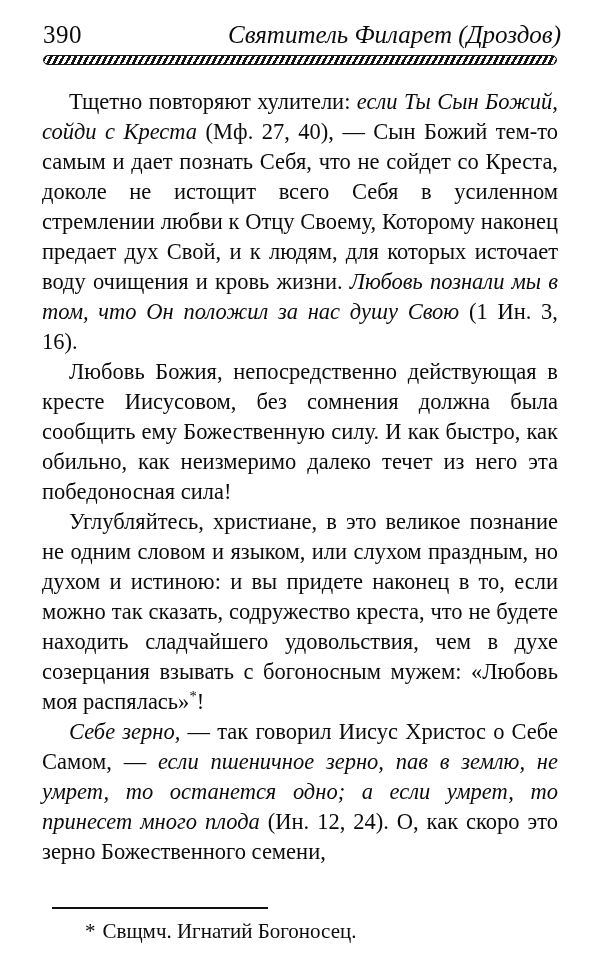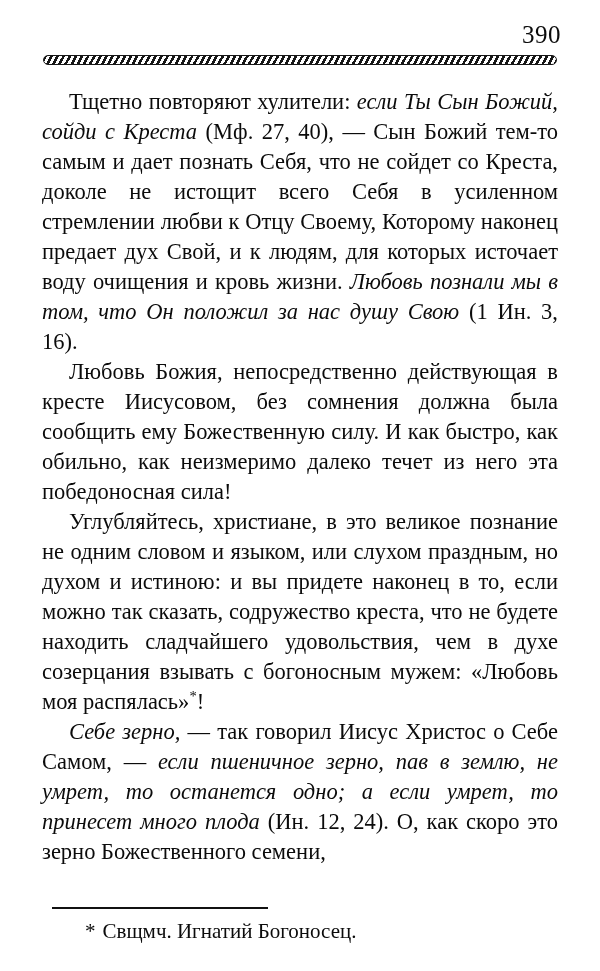--- a/index.html
+++ b/index.html
@@ -13,21 +13,21 @@
     height: 971px;
     margin: 0 auto;
     background: #ffffff;
     color: #0b0b0b;
     font-family: "Liberation Serif", "DejaVu Serif", serif;
     overflow: hidden;
     box-sizing: border-box;
   }
   .header {
     display: flex;
-    justify-content: flex-end;
+    justify-content: space-between;
     align-items: baseline;
     padding: 20px 39px 0 43px;
     font-size: 25px;
     line-height: 30px;
   }
   .page-number {
     font-style: normal;
     letter-spacing: 0.5px;
   }
   .running-title {
@@ -78,20 +78,21 @@
   }
   .footnote-marker { padding-right: 7px; }
 </style>
 </head>
 <body>
 
 <div class="page">
 
   <div class="header">
     <span class="page-number">390</span>
+    <span class="running-title">Святитель Филарет (Дроздов)</span>
   </div>
 
   <div class="rope-divider"></div>
 
   <div class="body-text">
       <p><span>Тщетно повторяют хулители: </span><span class="it">если Ты Сын Божий, сойди с Креста</span><span> (Мф. 27, 40), — Сын Божий тем-то самым и дает познать Себя, что не сойдет со Креста, доколе не истощит всего Себя в усиленном стремлении любви к Отцу Своему, Которому наконец предает дух Свой, и к людям, для которых источает воду очищения и кровь жизни. </span><span class="it">Любовь познали мы в том, что Он положил за нас душу Свою</span><span> (1 Ин. 3, 16).</span></p>
       <p><span>Любовь Божия, непосредственно действующая в кресте Иисусовом, без сомнения должна была сообщить ему Божественную силу. И как быстро, как обильно, как неизмеримо далеко течет из него эта победоносная сила!</span></p>
       <p><span>Углубляйтесь, христиане, в это великое познание не одним словом и языком, или слухом праздным, но духом и истиною: и вы придете наконец в то, если можно так сказать, содружество креста, что не будете находить сладчайшего удовольствия, чем в духе созерцания взывать с богоносным мужем: «Любовь моя распялась»</span><sup>*</sup><span>!</span></p>
       <p><span class="it">Себе зерно,</span><span> — так говорил Иисус Христос о Себе Самом, — </span><span class="it">если пшеничное зерно, пав в землю, не умрет, то останется одно; а если умрет, то принесет много плода</span><span> (Ин. 12, 24). О, как скоро это зерно Божественного семени,</span></p>
     </div>

